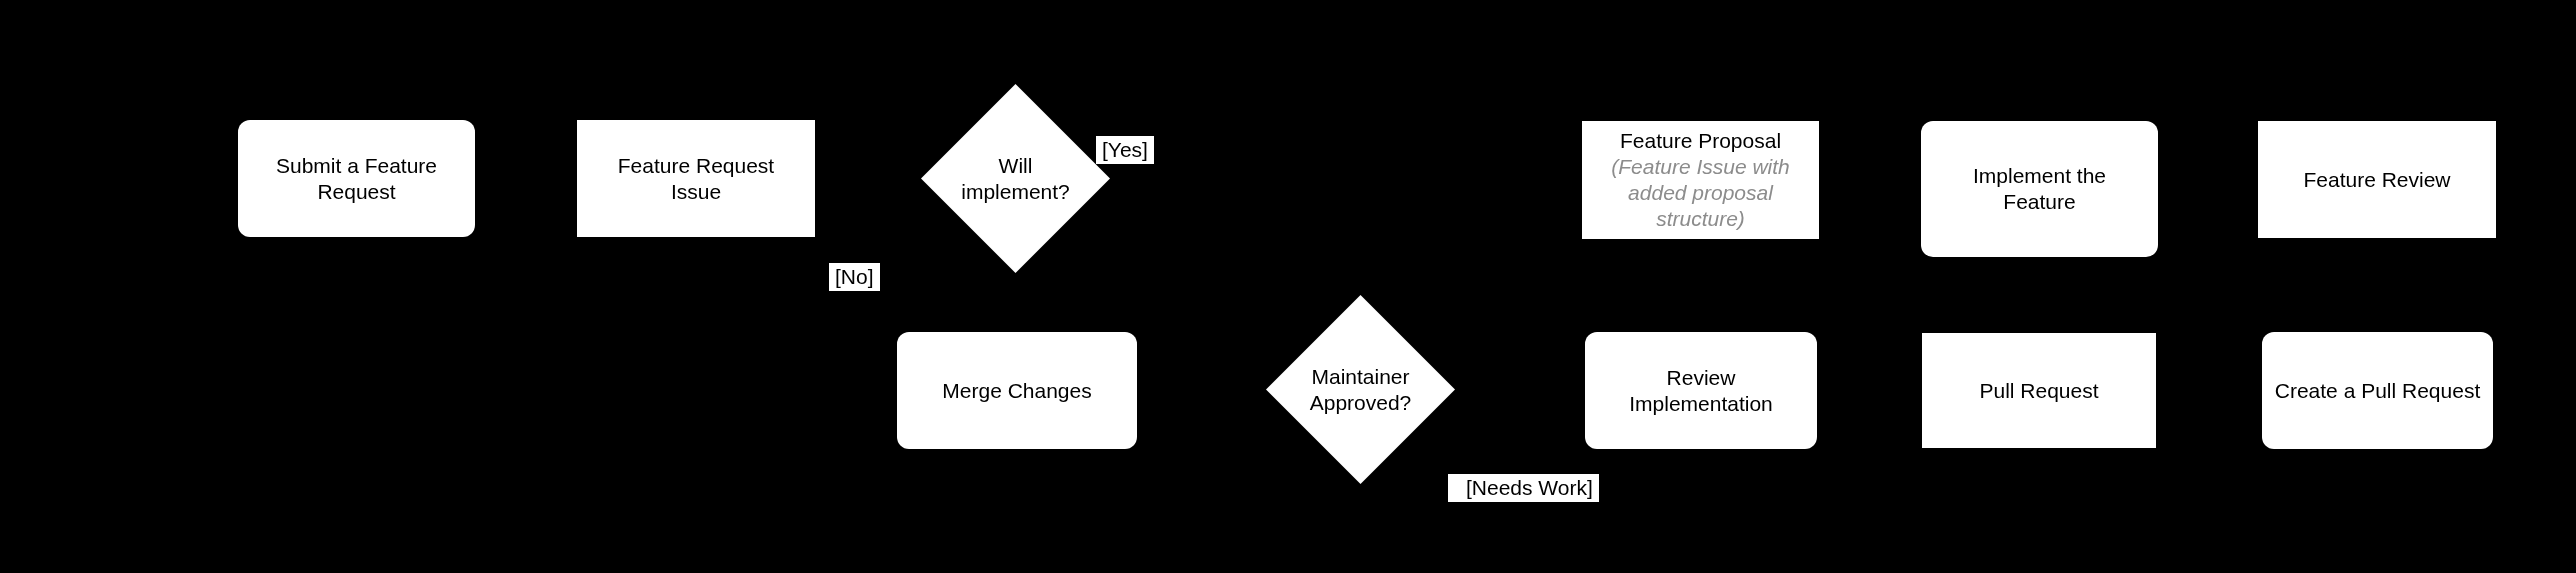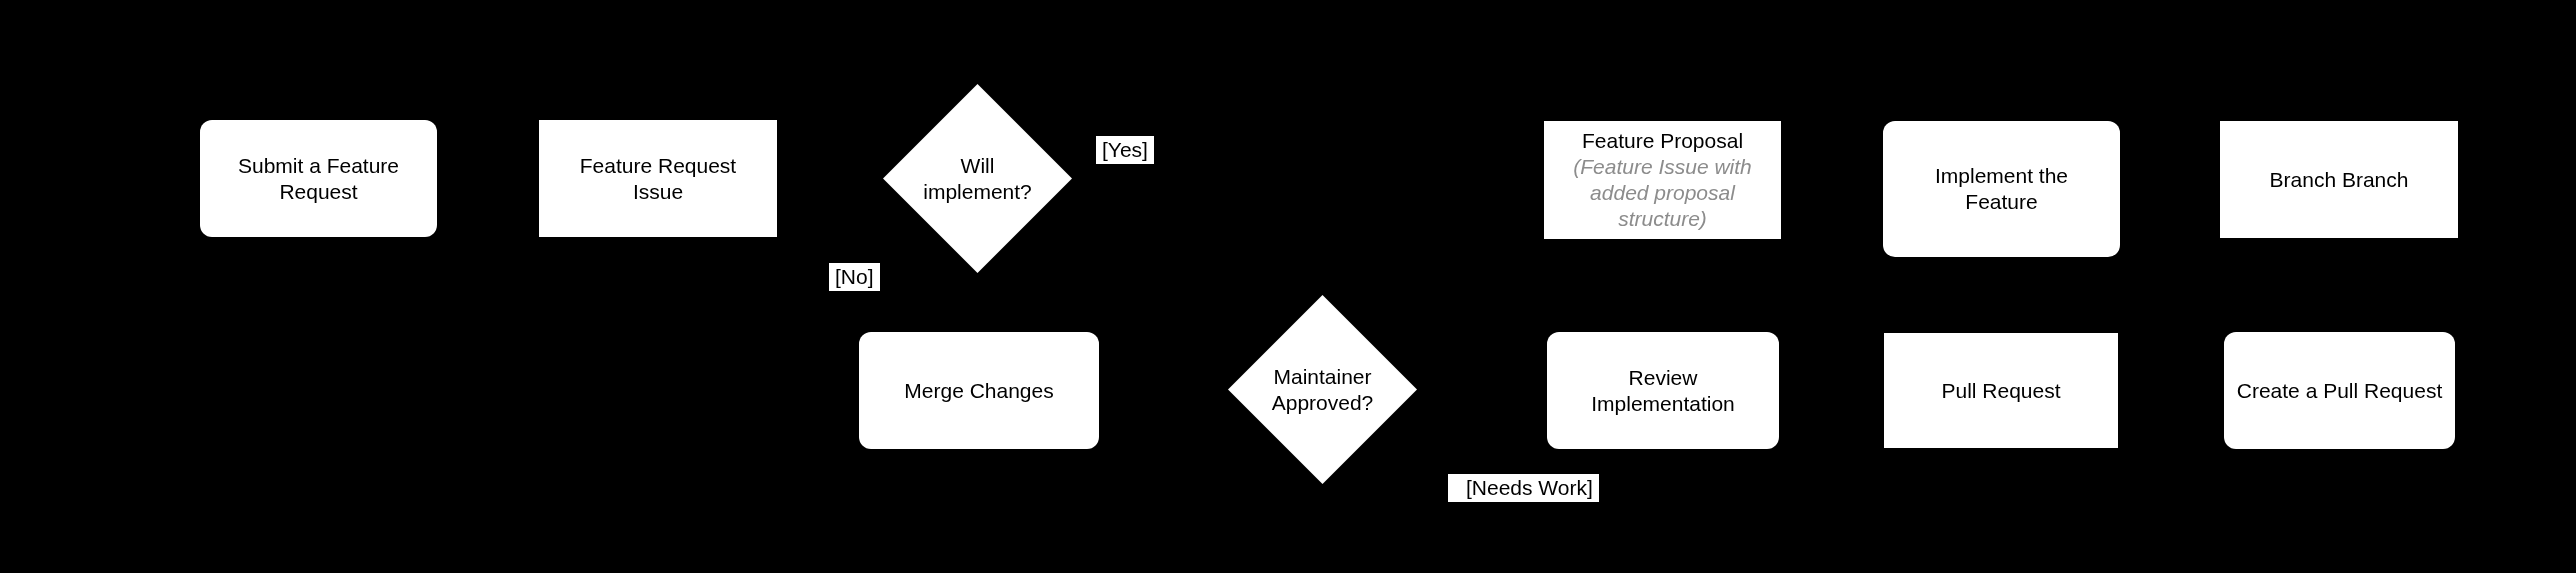--- a/index.html
+++ b/index.html
@@ -26,20 +26,21 @@
   }
   .node {
     position: absolute;
     display: flex;
     flex-direction: column;
     align-items: center;
     justify-content: center;
     text-align: center;
     font-size: 21px;
     line-height: 26px;
+    margin-left: 38px;
   }
   .box {
     background: var(--node-fill);
     padding: 0 24px;
   }
   .rounded { border-radius: 12px; }
   .rect { border-radius: 0; }
   .highlight {
     background: var(--highlight-fill);
     border: 3px solid var(--highlight-border);
@@ -95,21 +96,21 @@
   <div class="node box rect" style="left:1544px; top:121px; width:237px; height:118px; padding:0 19px;">
     <span class="node-label">Feature Proposal</span>
     <span class="node-sublabel">(Feature Issue with added proposal structure)</span>
   </div>
 
   <div class="node box rounded" style="left:1883px; top:121px; width:237px; height:136px;">
     <span class="node-label">Implement the Feature</span>
   </div>
 
   <div class="node box rect" style="left:2220px; top:121px; width:238px; height:117px;">
-    <span class="node-label">Branch Branch</span>
+    <span class="node-label">Feature Review</span>
   </div>
 
   <div class="node box rounded" style="left:859px; top:332px; width:240px; height:117px;">
     <span class="node-label">Merge Changes</span>
   </div>
 
   <div class="node diamond" style="left:1228px; top:295px; width:189px; height:189px;align-items:center;">
     <div class="diamond-bg"></div>
     <span class="diamond-label">Maintainer Approved?</span>
   </div>

